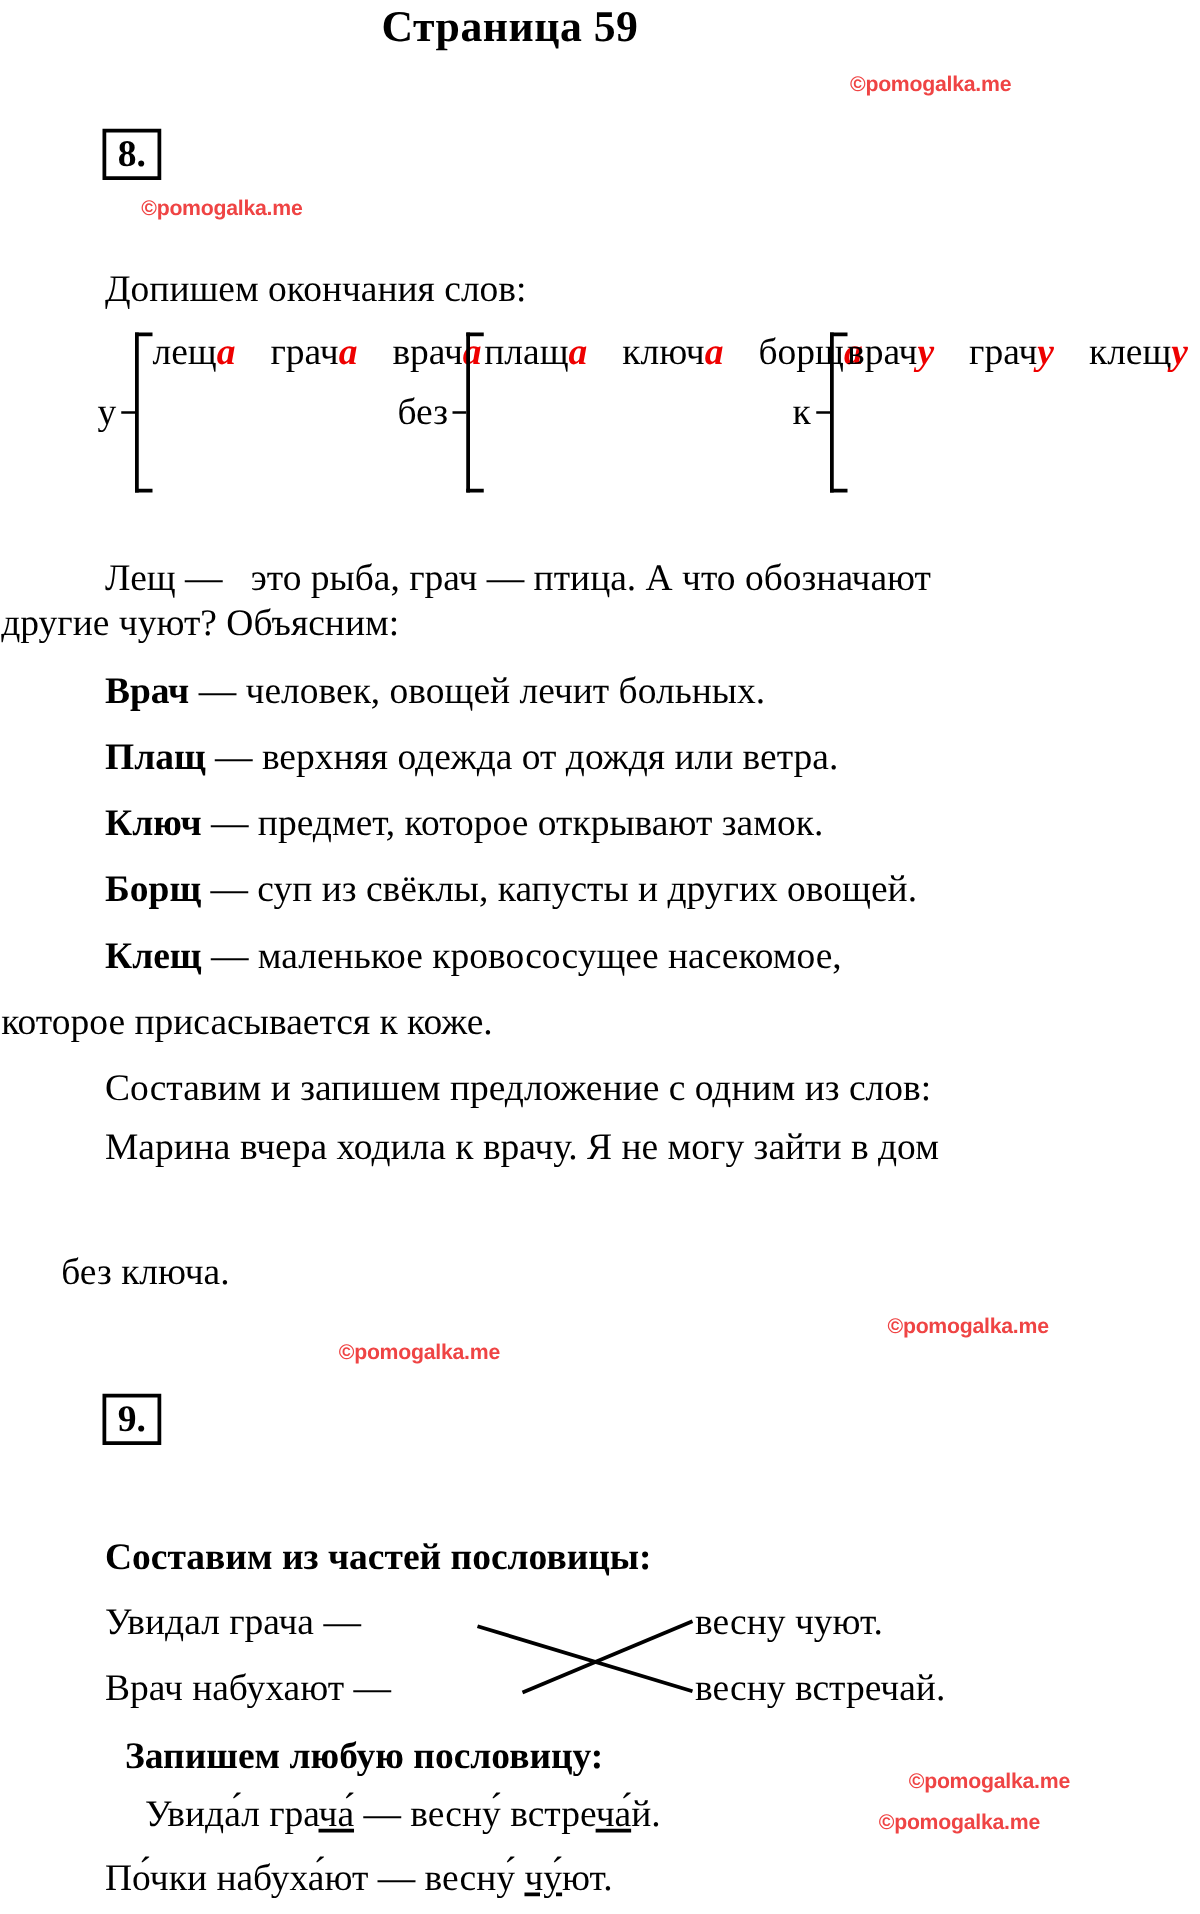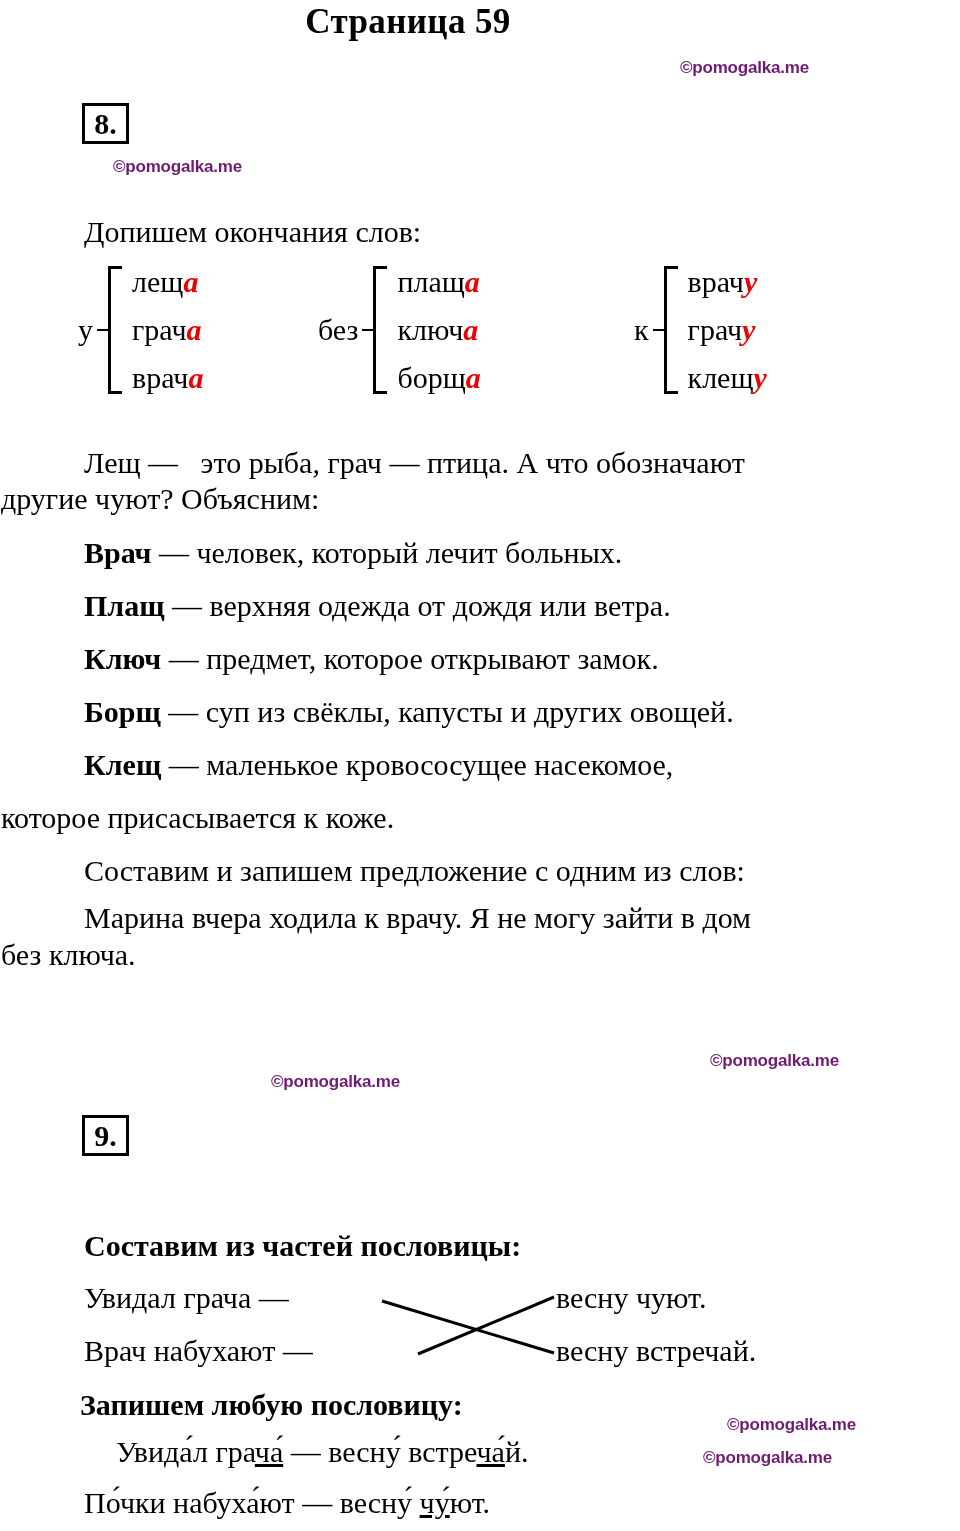--- a/index.html
+++ b/index.html
@@ -27,21 +27,21 @@
     font-weight: bold;
     letter-spacing: 0.4px;
   }
 
   
   .watermark {
     position: absolute;
     font-family: "Liberation Sans", "DejaVu Sans", sans-serif;
     font-weight: bold;
     font-size: 17px;
-    color: #701a75;
+    color: #ef4444;
     white-space: nowrap;
     letter-spacing: -0.2px;
     text-align: right;
   }
 
   
   .ex-box {
     position: absolute;
     border: 3px solid #000000;
     background: #ffffff;
@@ -84,24 +84,25 @@
   .bracket {
     width: 14px;
     height: 128px;
     border-left: 3px solid #000000;
     border-top: 3px solid #000000;
     border-bottom: 3px solid #000000;
     box-sizing: border-box;
   }
   .words {
     display: flex;
-    flex-direction: column;
+    flex-direction: row;
     justify-content: space-between;
     height: 130px;
-    margin-left: 10px;
+    margin-left: 0;
+    gap: 28px;
   }
   .words .w {
     font-size: 30px;
     line-height: 34px;
     white-space: pre;
   }
   .end {
     color: #ee0000;
     font-style: italic;
     font-weight: bold;
@@ -169,47 +170,47 @@
   <span class="words">
     <span class="w"><span>врач</span><span class="end">у</span></span>
     <span class="w"><span>грач</span><span class="end">у</span></span>
     <span class="w"><span>клещ</span><span class="end">у</span></span>
   </span>
 </div>
 
 <div class="txt" style="left:84px; top:445px;">Лещ —   это рыба, грач — птица. А что обозначают</div>
 <div class="txt" style="left:1px;  top:481px;">другие чуют? Объясним:</div>
 
-<div class="txt" style="left:84px; top:535px;"><b class="term">Врач</b><span> — </span><span>человек, который лечит больных.</span></div>
+<div class="txt" style="left:84px; top:535px;"><b class="term">Врач</b><span> — </span><span>человек, овощей лечит больных.</span></div>
 
 <div class="txt" style="left:84px; top:588px;"><b class="term">Плащ</b><span> — </span><span>верхняя одежда от дождя или ветра.</span></div>
 
 <div class="txt" style="left:84px; top:641px;"><b class="term">Ключ</b><span> — </span><span>предмет, которое открывают замок.</span></div>
 
 <div class="txt" style="left:84px; top:694px;"><b class="term">Борщ</b><span> — </span><span>суп из свёклы, капусты и других овощей.</span></div>
 
 <div class="txt" style="left:84px; top:747px;"><b class="term">Клещ</b><span> — </span><span>маленькое кровососущее насекомое,</span></div>
 
 <div class="txt" style="left:1px; top:800px;">которое присасывается к коже.</div>
 
 <div class="txt" style="left:84px; top:853px;">Составим и запишем предложение с одним из слов:</div>
 <div class="txt" style="left:84px; top:900px;">Марина вчера ходила к врачу. Я не могу зайти в дом</div>
-<div class="txt" style="left:1px;  top:937px;">без ключа.</div>
+<div class="txt" style="left:1px;  top:1000px;padding-left:48px;">без ключа.</div>
 
 <div class="ex-box" style="left:82px; top:1115px;">9.</div>
 
 <div class="txt bold" style="left:84px; top:1228px;">Составим из частей пословицы:</div>
 
 <div class="prov-left" style="left:84px;  top:1281px;">Увидал грача —</div>
 <div class="prov-left" style="left:84px;  top:1334px;">Врач набухают —</div>
 <div class="prov-right" style="left:556px; top:1281px;">весну чуют.</div>
 <div class="prov-right" style="left:556px; top:1334px;">весну встречай.</div>
 
 <svg id="match-lines" xmlns="http://www.w3.org/2000/svg">
   <line x1="382" y1="1301" x2="554" y2="1353" stroke="#000000" stroke-width="3"></line>
   <line x1="418" y1="1354" x2="554" y2="1297" stroke="#000000" stroke-width="3"></line>
 </svg>
 
-<div class="txt bold" style="left:80px; top:1387px;">Запишем любую пословицу:</div>
+<div class="txt bold" style="left:100px; top:1387px;">Запишем любую пословицу:</div>
 
 <div class="txt" style="left:84px; top:1434px;margin-left:32px;"><span>Увида́л гра</span><span class="u">ча́</span><span> — весну́ встре</span><span class="u">ча́</span><span>й.</span></div>
 
 <div class="txt" style="left:84px; top:1485px;"><span>По́чки набуха́ют — весну́ </span><span class="u">чу́</span><span>ют.</span></div>
 
 </body></html>

